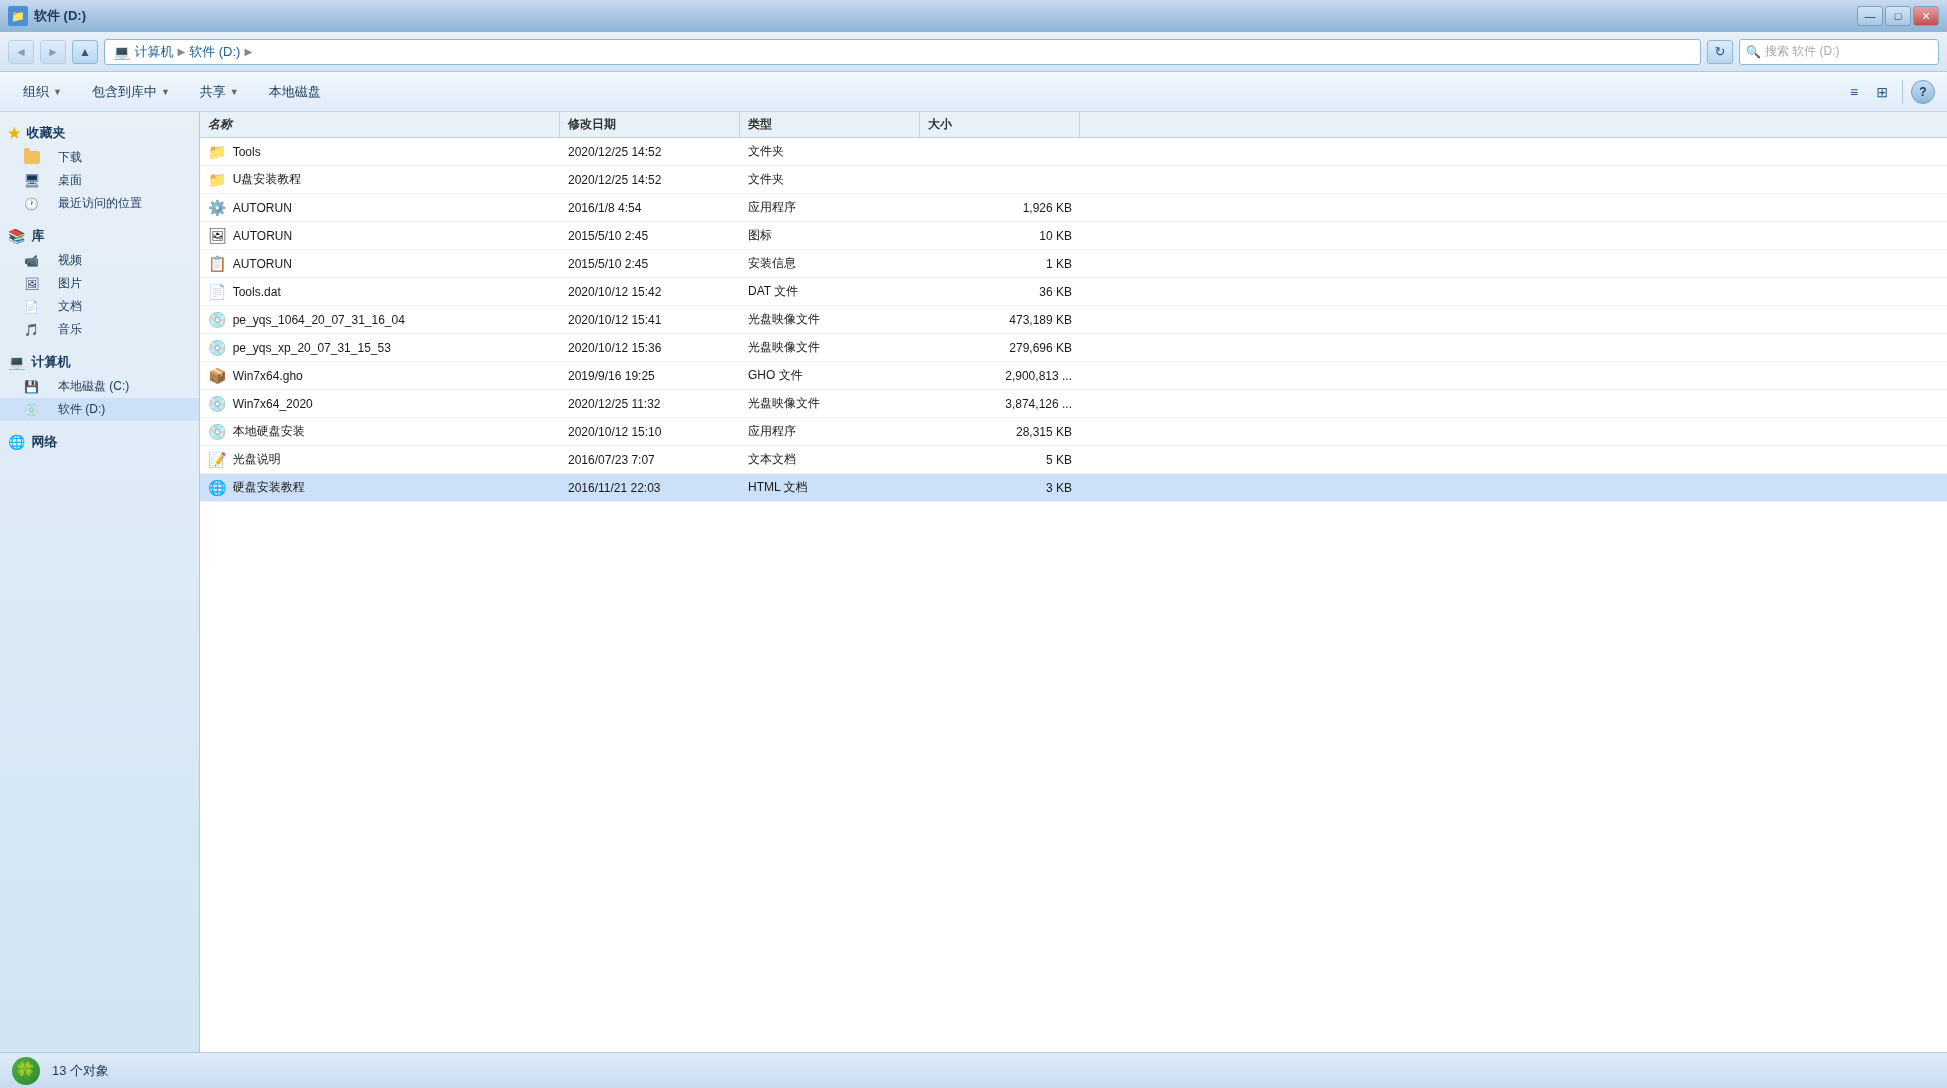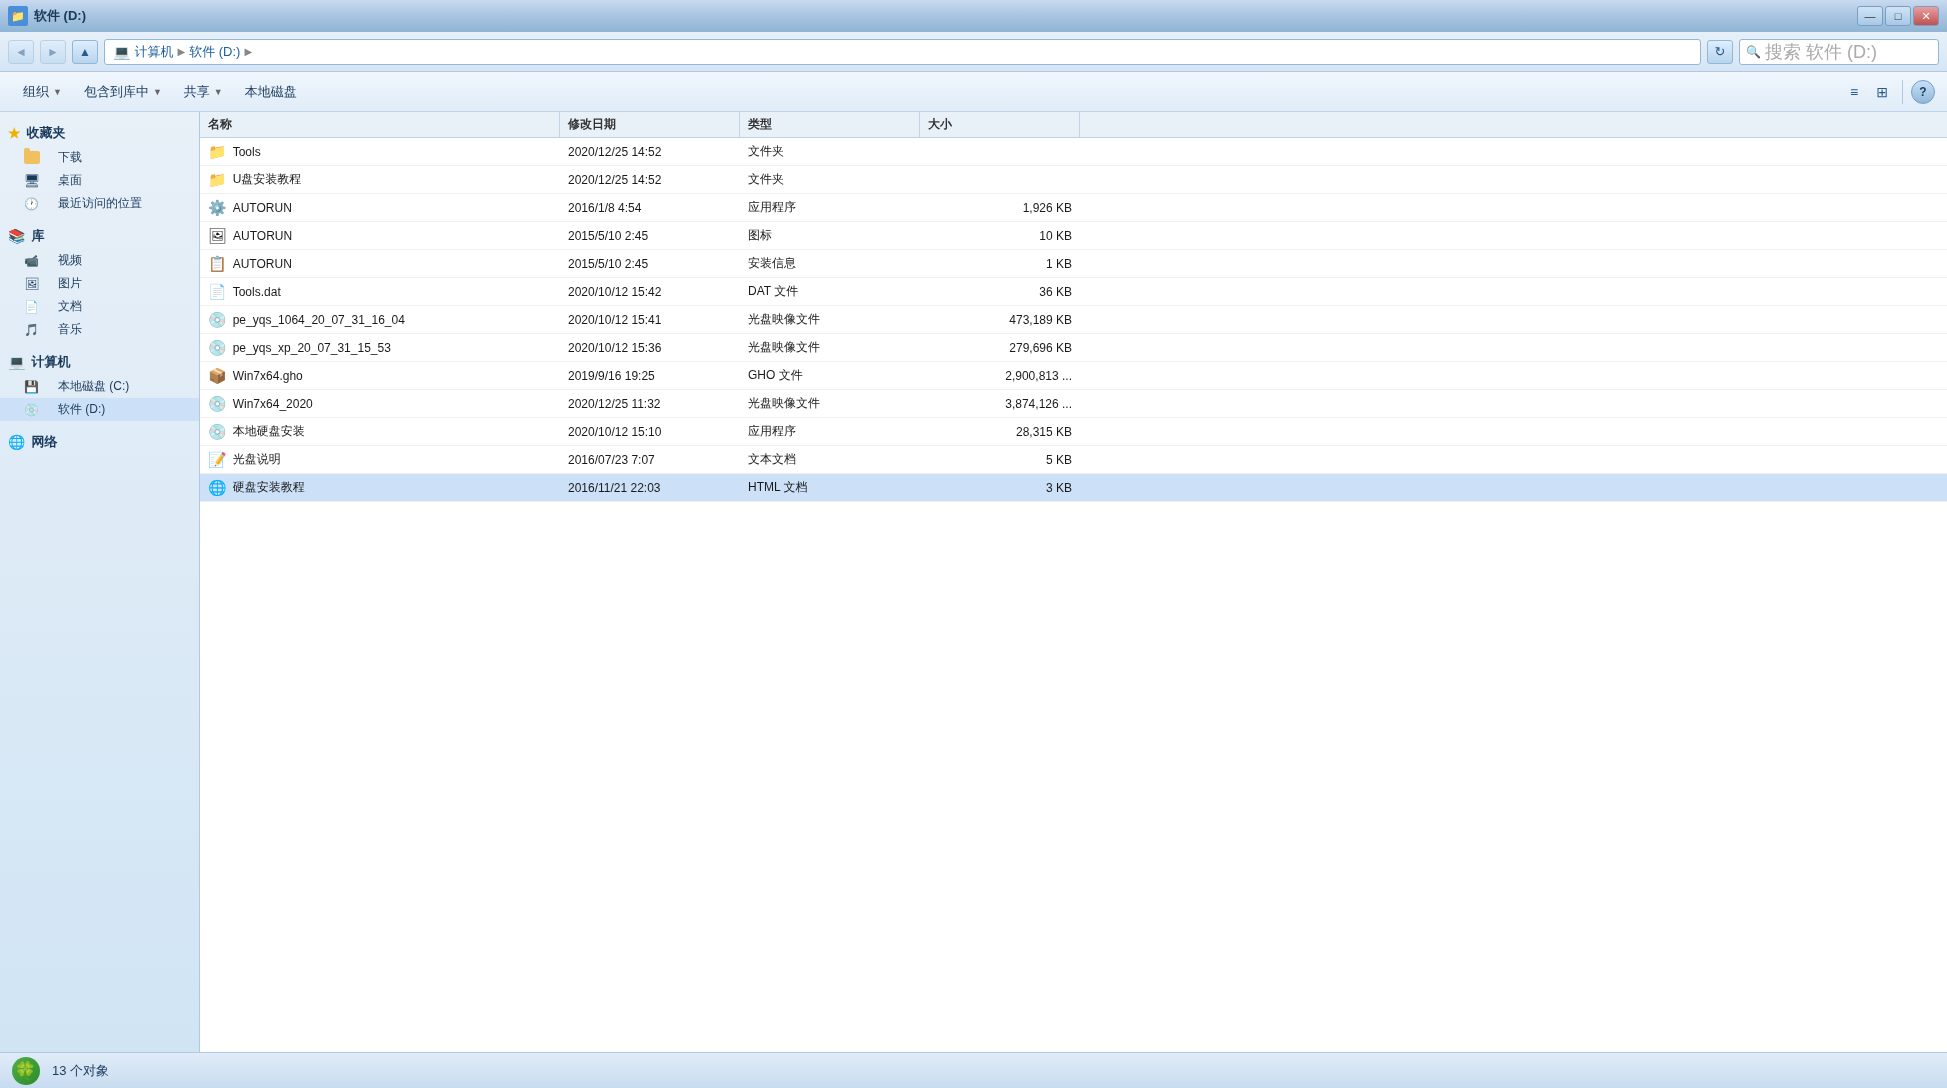--- a/index.html
+++ b/index.html
@@ -115,21 +115,21 @@
       color: #2a5a8a;
     }
 
     
     .toolbar {
       background: linear-gradient(to bottom, #f0f6fc 0%, #e0ecf8 100%);
       height: 40px;
       display: flex;
       align-items: center;
       padding: 0 12px;
-      gap: 0;
+      gap: 8px;
       border-bottom: 1px solid #c0d4e8;
     }
     .toolbar-btn {
       height: 28px;
       padding: 0 10px;
       background: transparent;
       border: 1px solid transparent;
       border-radius: 3px;
       cursor: pointer;
       font-size: 13px;
@@ -243,21 +243,21 @@
     .col-header {
       padding: 0 8px;
       font-size: 12px;
       font-weight: bold;
       color: #333;
       cursor: pointer;
       height: 100%;
       display: flex; align-items: center;
       border-right: 1px solid #c0d4e8;
     }
-    .col-name { width: 360px; }
+    .col-name { width: 360px; font-style: italic; }
     .col-date { width: 180px; }
     .col-type { width: 180px; }
     .col-size { width: 160px; }
 
     .file-row {
       display: flex;
       align-items: center;
       height: 28px;
       border-bottom: 1px solid #f0f0f0;
       cursor: pointer;
@@ -324,21 +324,21 @@
   <div class="breadcrumb-bar">
     <span style="font-size:14px;">💻</span>
     <span class="breadcrumb-item">计算机</span>
     <span class="breadcrumb-sep">▶</span>
     <span class="breadcrumb-item">软件 (D:)</span>
     <span class="breadcrumb-sep">▶</span>
   </div>
   <div class="refresh-btn">↻</div>
   <div class="search-box">
     <span style="font-size:12px;">🔍</span>
-    <span style="color:#aaa; font-size:18px;">搜索 软件 (D:)</span>
+    <span style="color:#aaa; font-size:12px;">搜索 软件 (D:)</span>
   </div>
 </div>
 
 <div class="toolbar">
   <button class="toolbar-btn">
     <span>组织</span>
     <span class="dropdown-arrow">▼</span>
   </button>
   <button class="toolbar-btn">
     <span>包含到库中</span>

